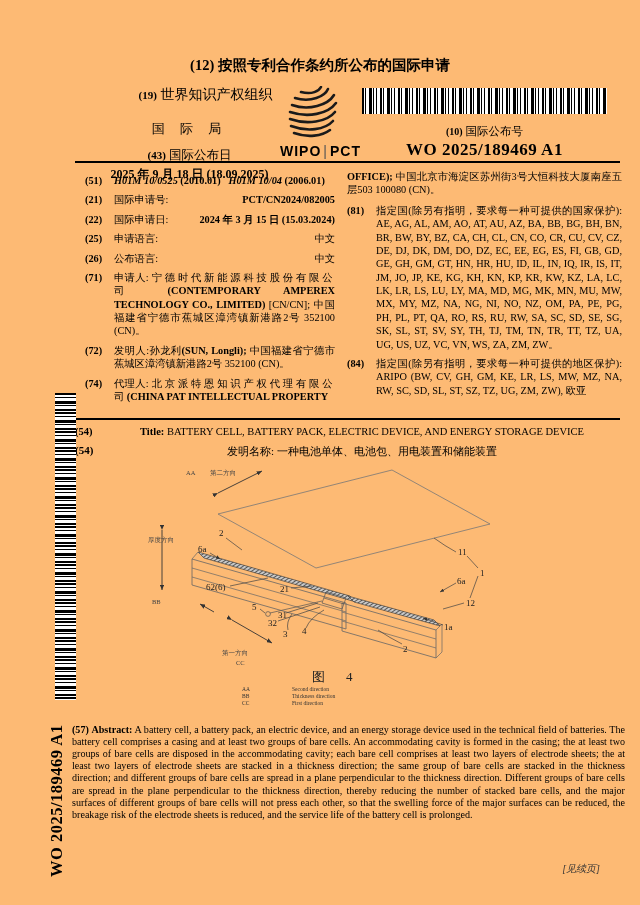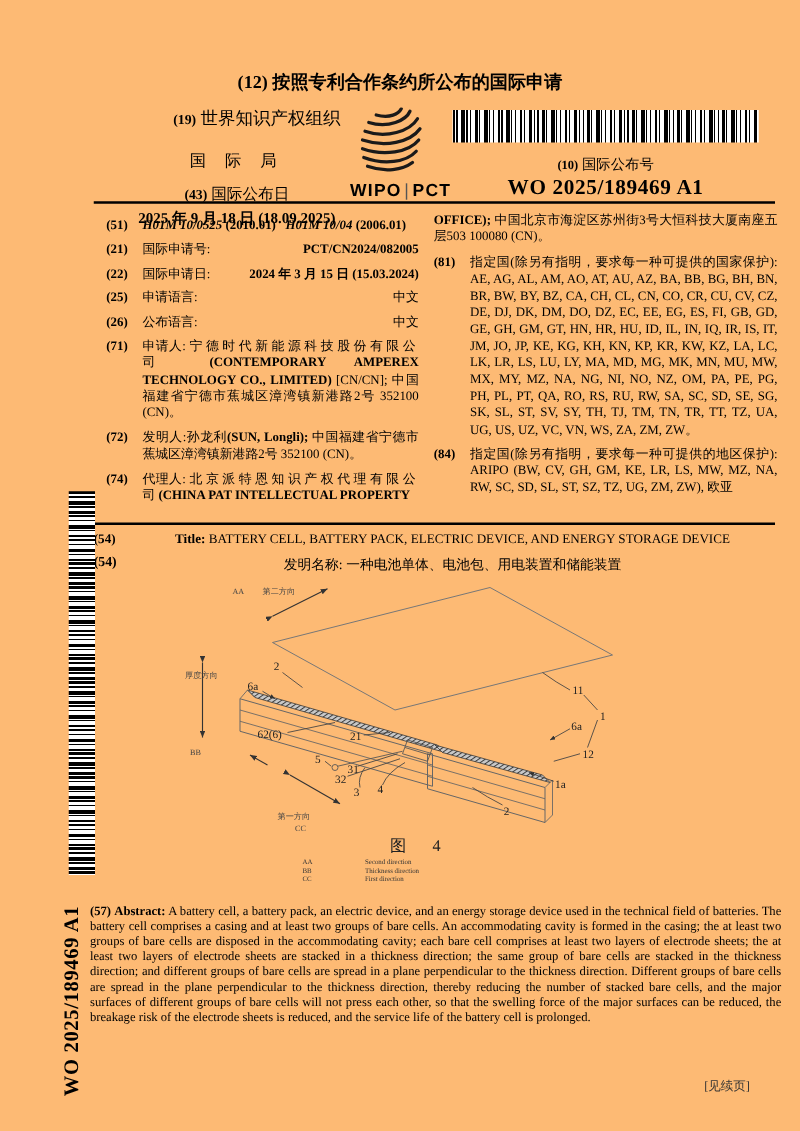--- a/index.html
+++ b/index.html
@@ -74,21 +74,21 @@
       #000 8px 11px, #fff 11px 12px, #000 12px 13px, #fff 13px 16px,
       #000 16px 18px, #fff 18px 19px); }
   .side-pubno { position:absolute; left:47px; top:877px; width:165px;
     transform:rotate(-90deg); transform-origin:0 0;
     font-size:16.5px; font-weight:bold; letter-spacing:0.5px; white-space:nowrap; }
 
   
   .abstract { position:absolute; left:72px; top:724px; width:553px;
     font-size:10.1px; line-height:1.2; text-align:justify; }
 
-  .footer-cont { position:absolute; right:40px; top:862px; font-size:10px; color:#333; }
+  .footer-cont { position:absolute; right:40px; top:862px; font-size:10px; color:#333;font-style:italic; }
 </style>
 </head>
 <body>
 
 <div class="page">
 
   <div class="hdr-line12">(12) 按照专利合作条约所公布的国际申请</div>
 
   <div class="hdr-left">
     <div class="org"><span class="tg">(19)</span>

